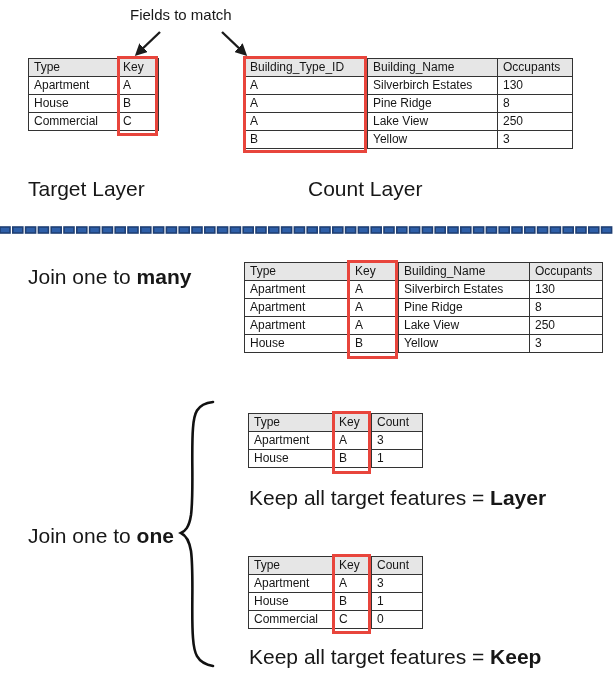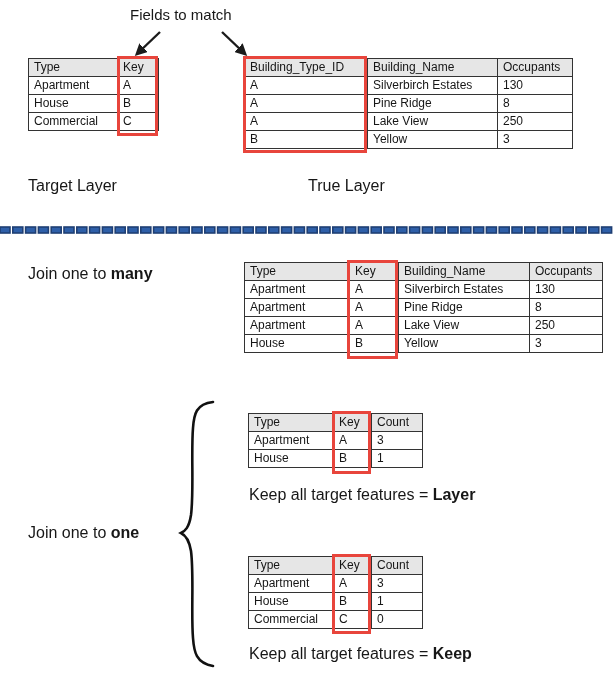--- a/index.html
+++ b/index.html
@@ -13,21 +13,21 @@
     position: relative;
     font-family: "Liberation Sans", sans-serif;
     color: #1a1a1a;
     overflow: hidden;
   }
 
   .abs { position: absolute; }
 
   
   .plain-label {
-    font-size: 16px;
+    font-size: 21px;
     color: #171717;
     white-space: nowrap;
     line-height: 1;
   }
   .plain-label b { font-weight: bold; }
 
   
   table.grid {
     border-collapse: collapse;
     font-size: 12px;
@@ -167,21 +167,21 @@
         <td>B</td>
         <td>Yellow</td>
         <td>3</td>
       </tr>
     </tbody>
   </table>
 </div>
 <div class="hilite" style="left:243px; top:56px; width:124px; height:97px;"></div>
 
 <div class="abs plain-label" style="left:28px; top:178px;">Target Layer</div>
-<div class="abs plain-label" style="left:308px; top:178px;">True Layer</div>
+<div class="abs plain-label" style="left:308px; top:178px;">Count Layer</div>
 
 <div class="divider">
   <svg width="613" height="8" viewBox="0 0 613 8">
     <g id="dash-group">
         <rect x="0.00" y="1" width="10" height="6" fill="#2e5fa8" stroke="#1f3f73" stroke-width="1.6"></rect>
         <rect x="12.80" y="1" width="10" height="6" fill="#2e5fa8" stroke="#1f3f73" stroke-width="1.6"></rect>
         <rect x="25.60" y="1" width="10" height="6" fill="#2e5fa8" stroke="#1f3f73" stroke-width="1.6"></rect>
         <rect x="38.40" y="1" width="10" height="6" fill="#2e5fa8" stroke="#1f3f73" stroke-width="1.6"></rect>
         <rect x="51.20" y="1" width="10" height="6" fill="#2e5fa8" stroke="#1f3f73" stroke-width="1.6"></rect>
         <rect x="64.00" y="1" width="10" height="6" fill="#2e5fa8" stroke="#1f3f73" stroke-width="1.6"></rect>

